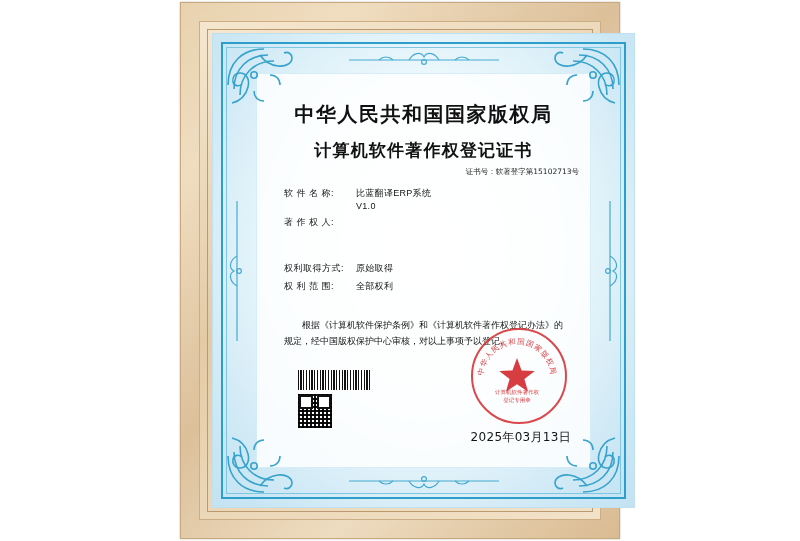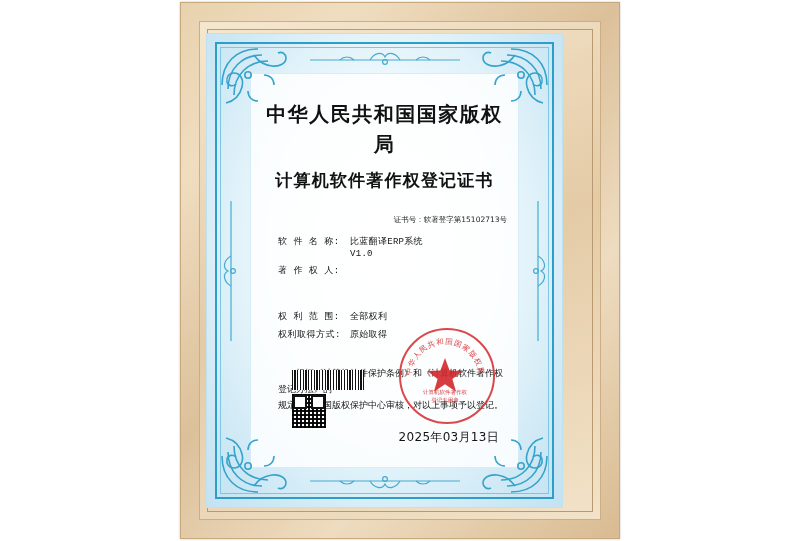--- a/index.html
+++ b/index.html
@@ -47,23 +47,23 @@
     top: 26px;
     right: 26px;
     bottom: 26px;
     border: 1px solid #b99a70;
     box-sizing: border-box;
   }
 
   
   .cert {
     position: absolute;
-    left: 206px;
+    left: 212px;
     top: 33px;
-    width: 357px;
+    width: 423px;
     height: 475px;
     background: #fef9c3;
     box-sizing: border-box;
     overflow: hidden;
   }
   .cert-blue {
     position: absolute;
     left: 0; top: 0; right: 0; bottom: 0;
     background:
       radial-gradient(ellipse at 50% 45%, #ffffff 0%, #f2fbfd 38%, #dff1f9 62%, #cfe9f5 80%, #c3e2f2 100%);
@@ -141,36 +141,36 @@
     color: #111111;
     letter-spacing: 1.2px;
     line-height: 1.6;
     margin-top: 8px;
   }
 
   .cert-no {
     text-align: right;
     font-size: 7.5px;
     color: #222;
-    margin-top: 21px;
+    margin-top: 3px;
     padding-right: 6px;
     font-family: "DejaVu Sans", sans-serif;
   }
 
   .fields {
     margin-top: 10px;
     padding-left: 22px;
   }
   .field-row {
     display: flex;
     align-items: flex-start;
     margin-bottom: 5px;
     font-size: 9px;
     color: #141414;
-    font-family: Liberation Mono, monospace;
+    font-family: Liberation Sans, sans-serif;
   }
   .field-label {
     width: 72px;
     flex: 0 0 72px;
     letter-spacing: 0.5px;
     white-space: nowrap;
   }
   .field-value {
     flex: 1;
     letter-spacing: 0.3px;
@@ -411,27 +411,27 @@
           </div>
         </div>
 
         <div class="field-row">
           <div class="field-label">著 作 权 人:</div>
         </div>
 
         <div class="gap-row"></div>
 
         <div class="field-row">
+          <div class="field-label">权利取得方式:</div>
+          <div class="field-value">原始取得</div>
+        </div>
+
+        <div class="field-row">
           <div class="field-label">权 利 范 围:</div>
           <div class="field-value">全部权利</div>
-        </div>
-
-        <div class="field-row">
-          <div class="field-label">权利取得方式:</div>
-          <div class="field-value">原始取得</div>
         </div>
 
 
       </div>
 
       <div class="statement">
         <span class="indent">根据《计算机软件保护条例》和《计算机软件著作权登记办法》的</span>
         <span>规定，经中国版权保护中心审核，对以上事项予以登记。</span>
       </div>
 

